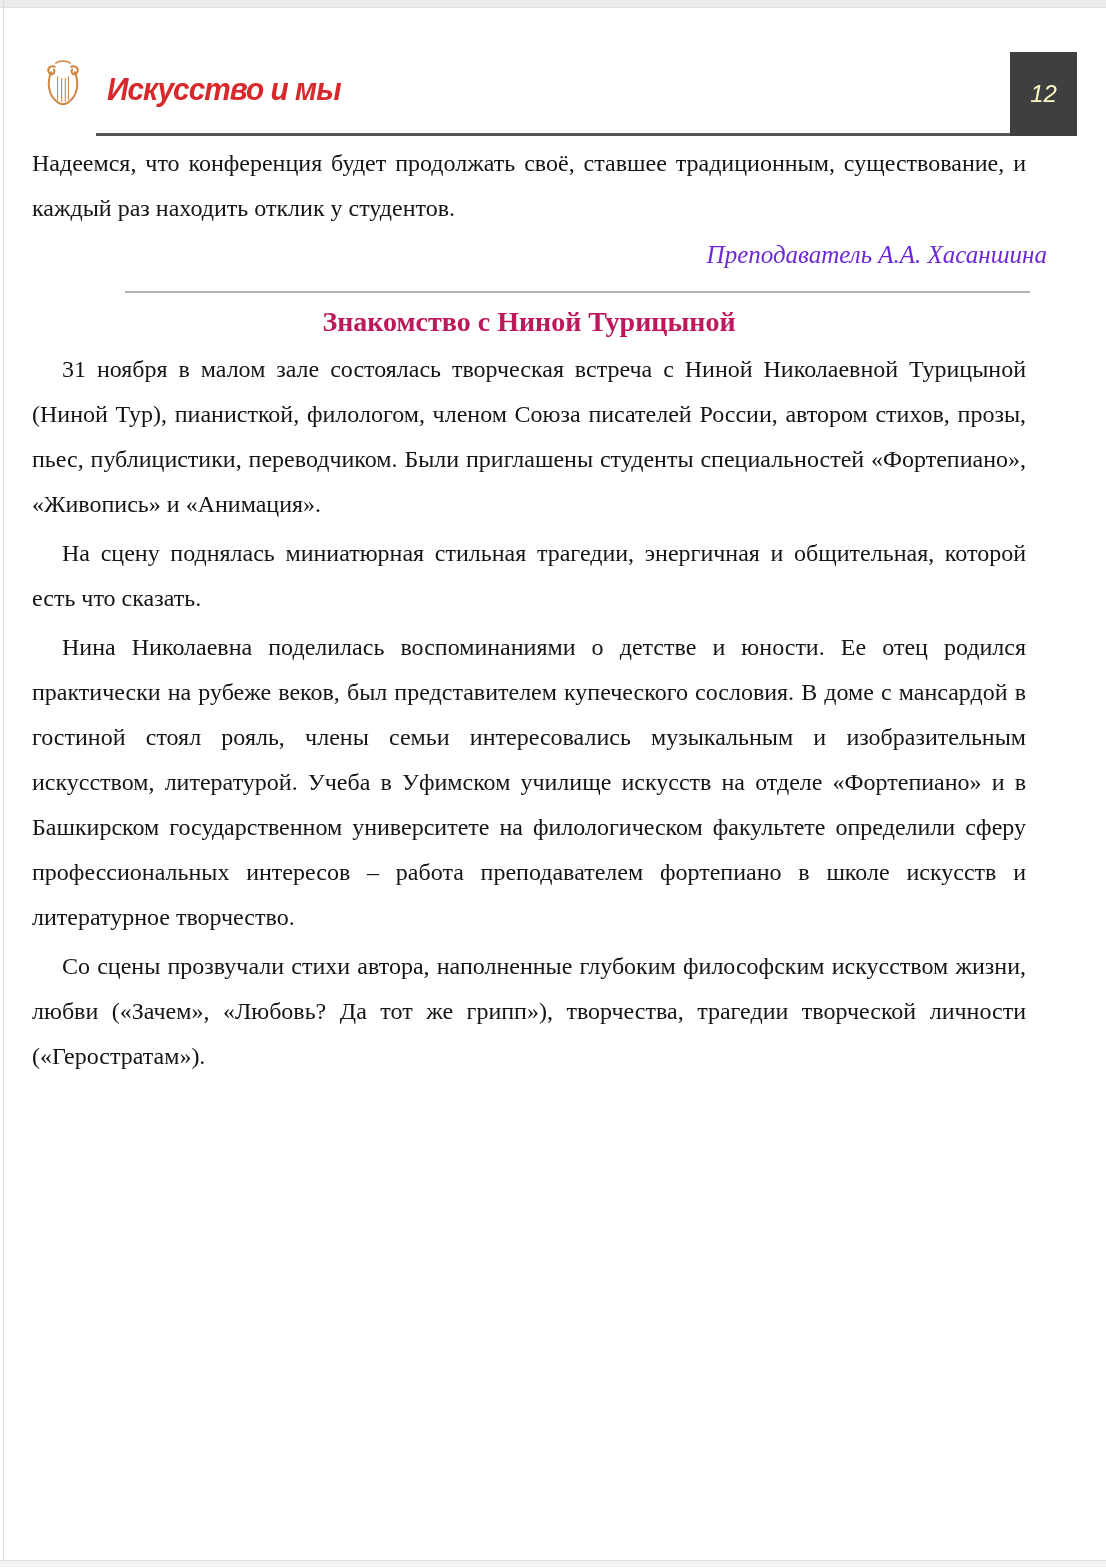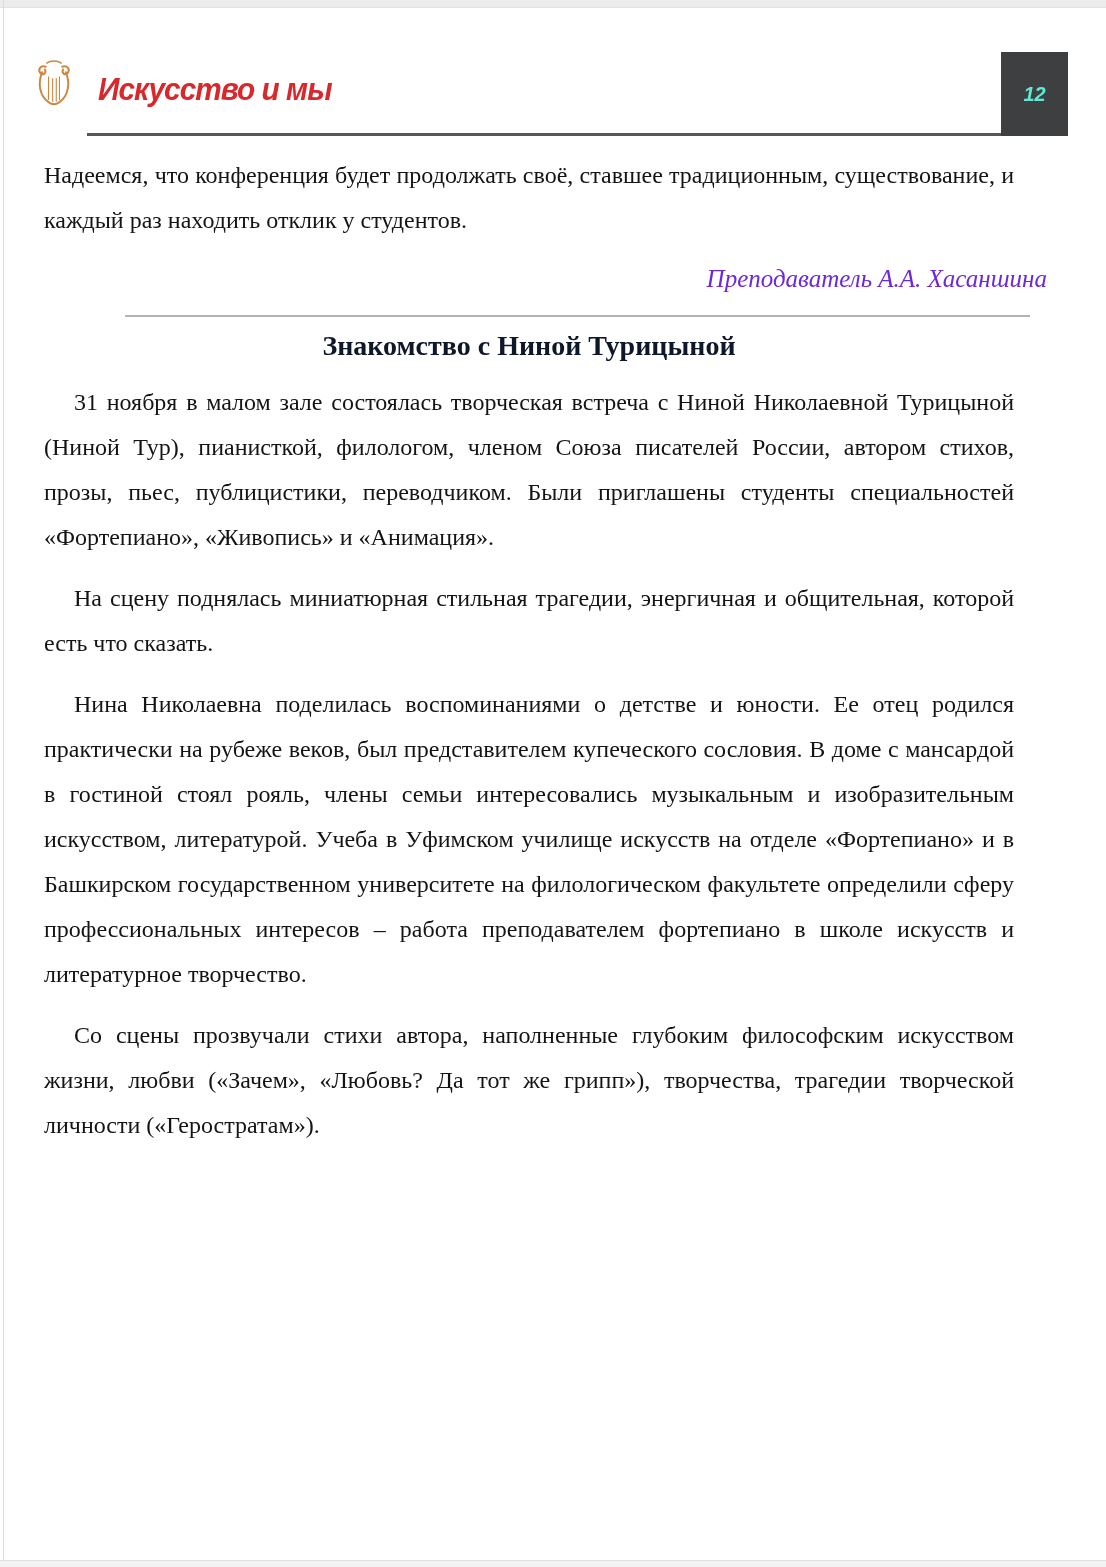--- a/index.html
+++ b/index.html
@@ -23,21 +23,21 @@
   .edge-left {
     position: absolute; top: 0; bottom: 0; left: 3px;
     width: 1px; background: #dcdcdc;
   }
   .edge-bottom {
     position: absolute; bottom: 0; left: 0; right: 0;
     height: 6px; background: #f3f3f3; border-top: 1px solid #e0e0e0;
   }
 
   
-  .header { position: absolute; top: 0; left: 8px; width: 920px; height: 137px; padding-left: 28px; }
+  .header { position: absolute; top: 0; left: 17px; width: 920px; height: 137px; padding-left: 28px; }
   .logo {
     position: absolute; left: 26px; top: 58px; width: 40px; height: 52px;
   }
   .masthead {
     position: absolute; left: 90px; top: 72px;
     font-family: "Liberation Sans", "DejaVu Sans", sans-serif;
     font-weight: bold; font-style: italic;
     font-size: 31px; letter-spacing: -1px;
     color: #d8282b;
     transform: scaleX(0.96);
@@ -50,31 +50,31 @@
   }
   .page-number-box {
     position: absolute; left: 993px; top: 52px;
     width: 67px; height: 84px;
     background: #3d3f41;
     display: flex; align-items: center; justify-content: center;
     z-index: 2;
   }
   .page-number-box span {
     font-family: "Liberation Sans", "DejaVu Sans", sans-serif;
-    font-weight: bold; font-style: italic;
-    font-size: 20px; color: #5eead4;
+    font-weight: normal; font-style: italic;
+    font-size: 24px; color: #fef9c3;
   }
 
   
   .content {
     position: absolute; top: 137px; left: 28px;
     width: 1002px;
   }
   p.body-text {
-    margin: 16px;
+    margin: 4px;
     font-size: 24px;
     line-height: 45px;
     text-align: justify;
     text-indent: 30px;
   }
   p.no-indent { text-indent: 0; }
   .intro-para { margin-top: 4px; }
 
   .signature {
     margin: 2px -17px 0 0;
@@ -88,21 +88,21 @@
     height: 2px; background: #b3b3b3;
     margin: 16px 0 0 97px;
     width: 905px;
   }
   h1.article-title {
     margin: 11px 0 7px 0;
     text-align: center;
     font-size: 28px;
     line-height: 36px;
     font-weight: bold;
-    color: #0f172a;
+    color: #be185d;
   }
 </style>
 </head>
 <body>
 
 <div class="edge-top"></div>
 <div class="edge-left"></div>
 <div class="edge-bottom"></div>
 
 <div class="header">

